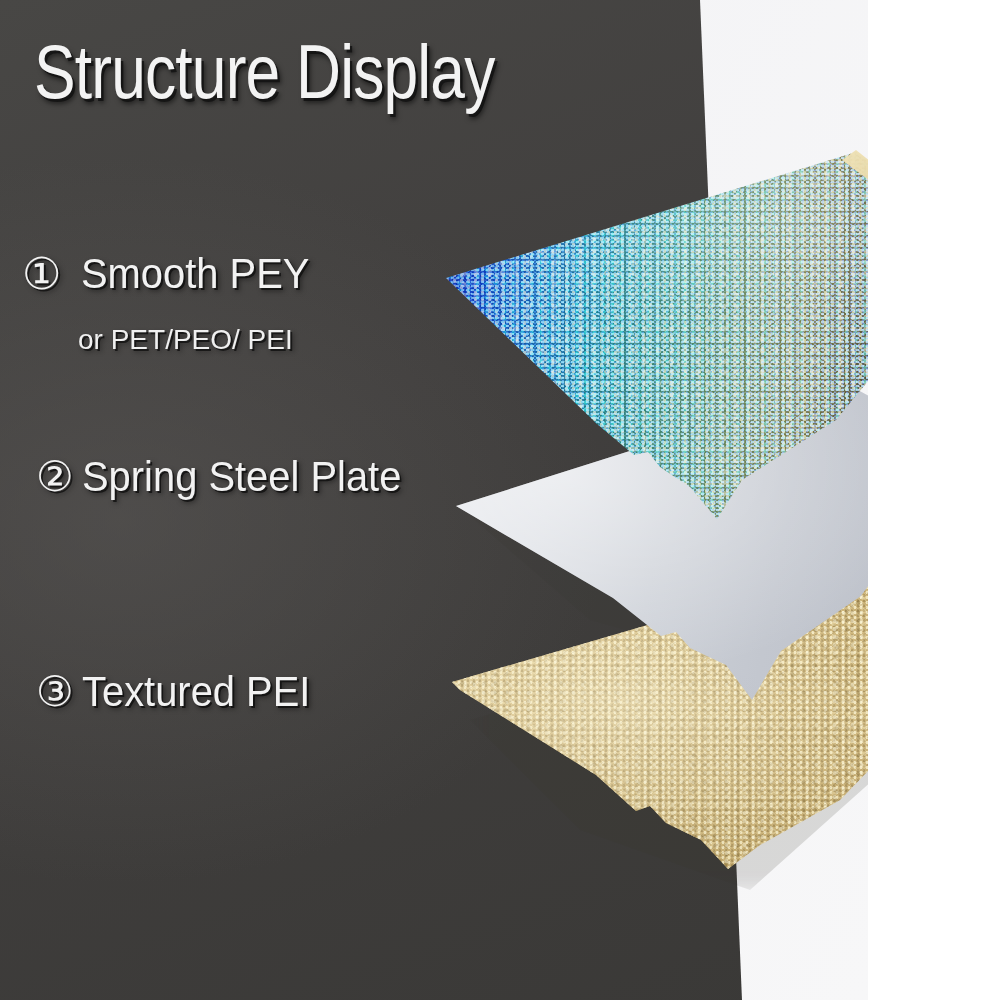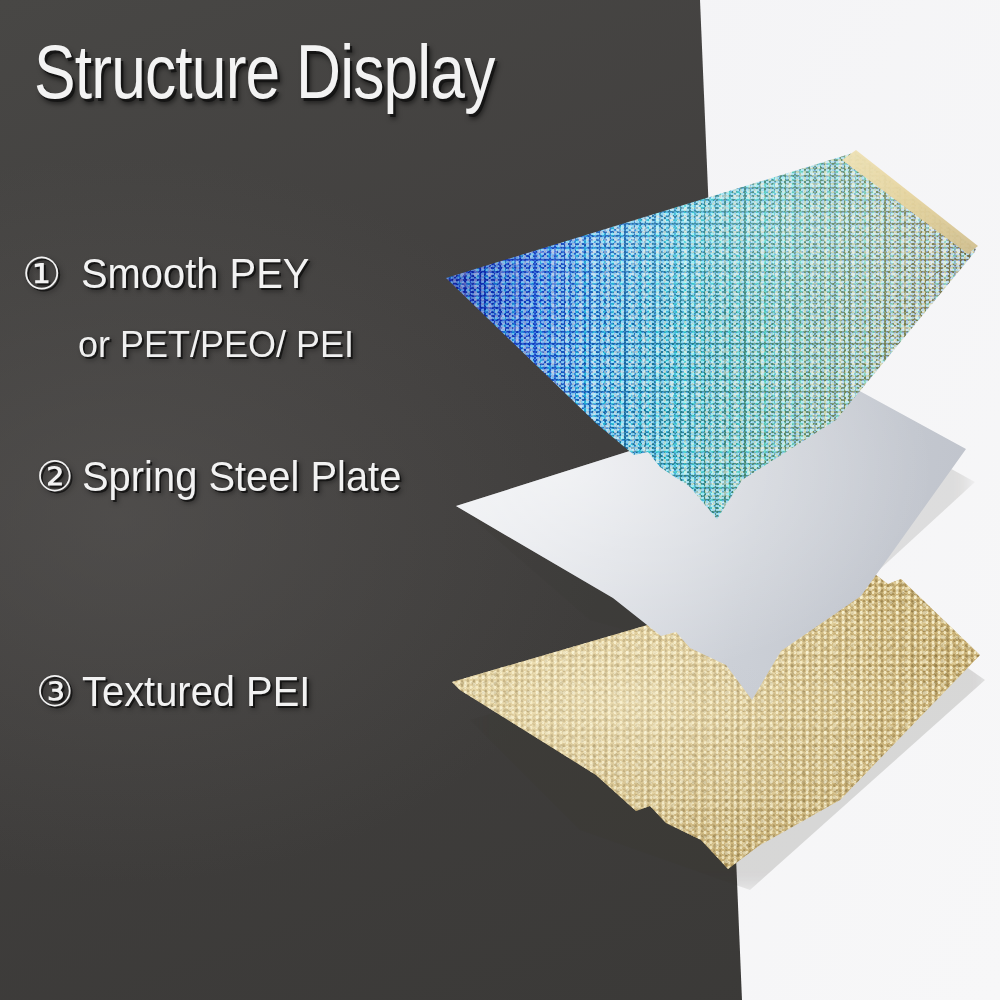--- a/index.html
+++ b/index.html
@@ -3,21 +3,21 @@
 <meta charset="utf-8">
 <style>
   html, body {
     margin: 0;
     padding: 0;
     background: #ffffff;
   }
 
   #stage {
     position: relative;
-    width: 1000px;
+    width: 868px;
     height: 1000px;
     overflow: hidden;
     font-family: "Liberation Sans", sans-serif;
     background: #f2f2f4;
   }
 
   
   .bg-light {
     position: absolute;
     inset: 0;
@@ -79,21 +79,21 @@
   }
 
   #label-1 { left: 22px; top: 252px; }
   #label-1 .num { font-size: 44px; }
   #label-1 .txt { margin-left: 12px; }
 
   #label-1-sub {
     position: absolute;
     left: 78px;
     top: 324px;
-    font-size: 36px;
+    font-size: 28px;
     color: #f0f0f0;
     white-space: nowrap;
     text-shadow:
       2px 2px 0 rgba(10,10,10,.7),
       3px 3px 5px rgba(0,0,0,.45);
   }
 
   #label-2 { left: 36px; top: 456px; }
   #label-3 { left: 36px; top: 671px; }
 

